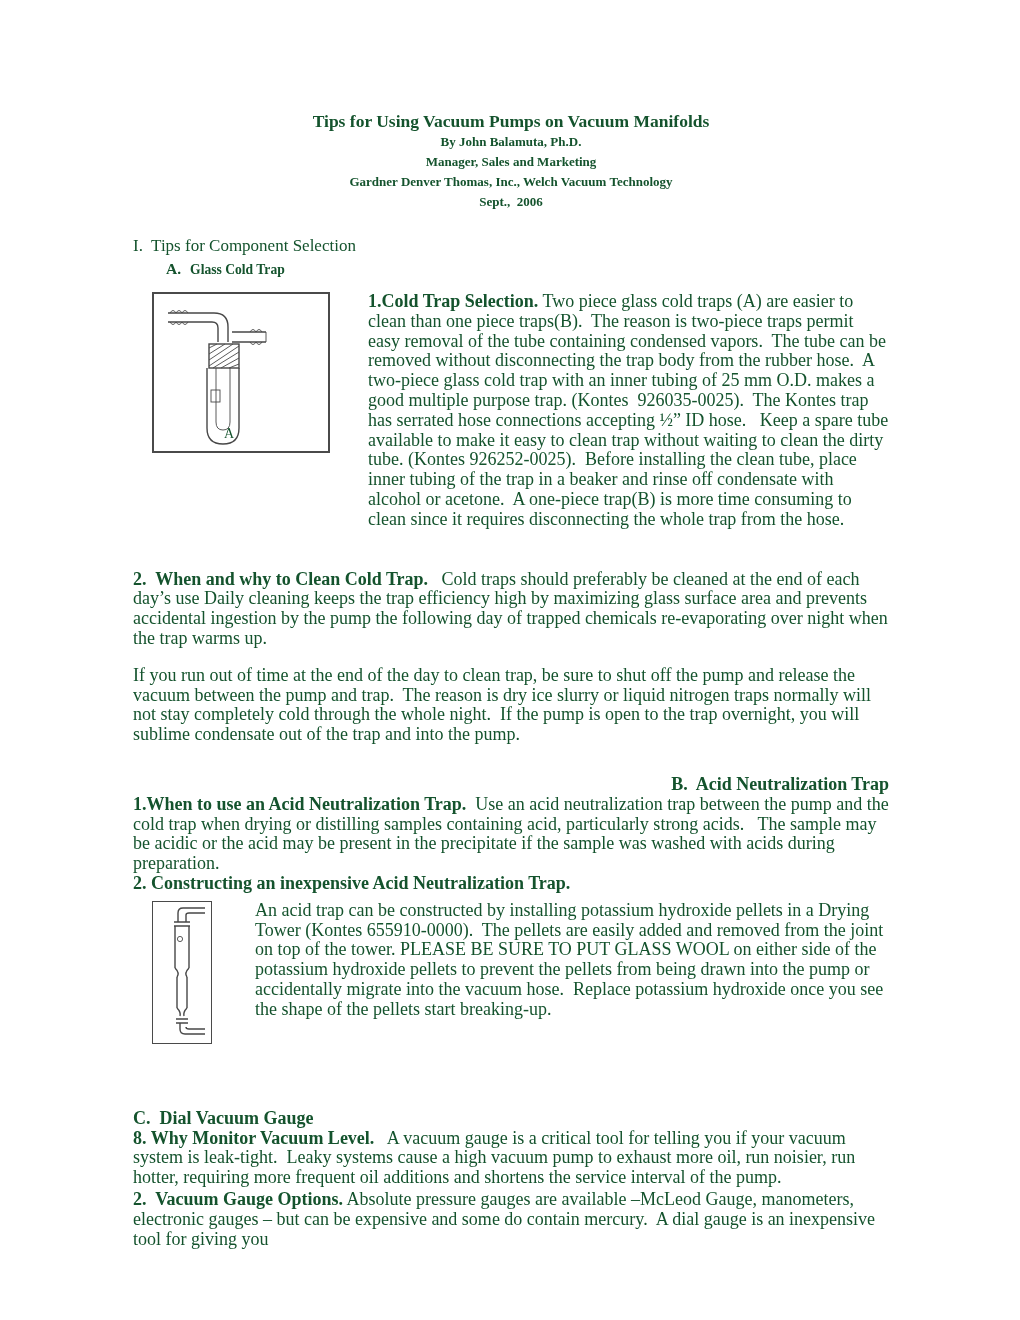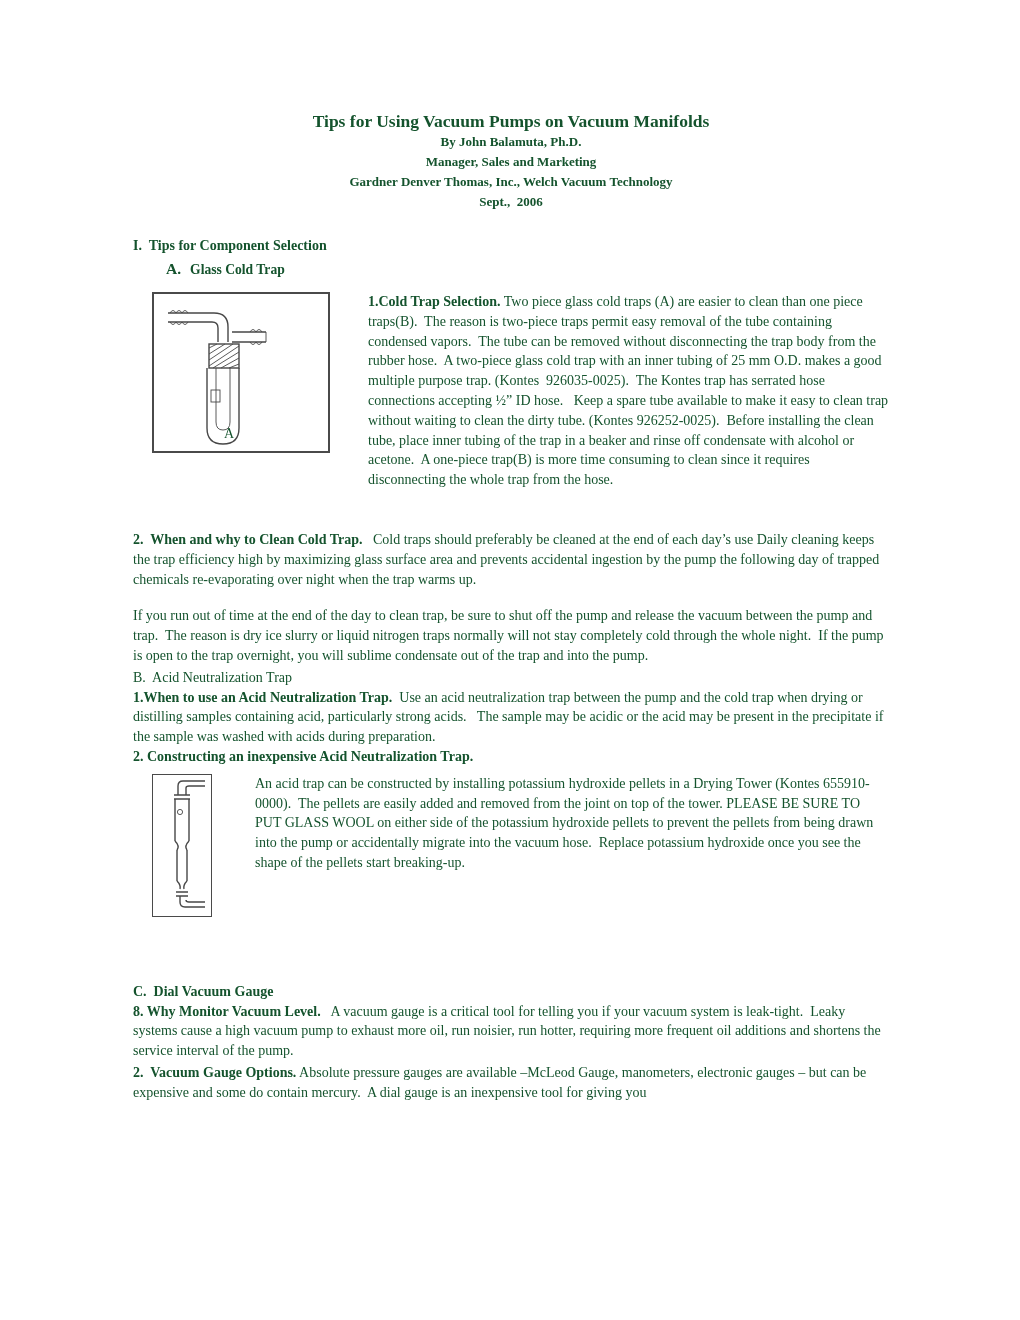--- a/index.html
+++ b/index.html
@@ -23,51 +23,51 @@
     text-align: center; line-height: 22px;
     margin: 0;
   }
   .byline-line {
     font-size: 13px; font-weight: bold;
     text-align: center; line-height: 20px;
     white-space: pre-wrap;
   }
   .h-roman {
     margin-top: 24px;
-    font-size: 14px; font-weight: bold; line-height: 20px;
+    font-size: 17px; font-weight: normal; line-height: 20px;
     white-space: pre-wrap;
   }
   .h-letterA {
     margin-top: 2px; margin-left: 33px;
     font-weight: bold; line-height: 22px; font-size: 13.6px;
   }
   .h-letterA .letter { font-size: 15.5px; margin-right: 9px; }
   p, .para {
     margin: 0;
-    font-size: 14px; line-height: 19.8px;
+    font-size: 18px; line-height: 19.8px;
     white-space: pre-wrap;
   }
   .lead { font-weight: bold; }
   .row { display: flex; align-items: flex-start; }
   .row1 { margin-top: 11px; }
   .fig-box {
     flex: none;
     border: 2px solid #4a4a4a;
     position: relative;
     background: #fff;
   }
   .figA { width: 178px; height: 161px; margin-left: 19px; }
   .figA .fig-label {
     position: absolute; left: 70px; bottom: 10px;
     font-size: 14px; line-height: 14px;
   }
   .para-col1 { margin-left: 38px; width: 521px; }
   .p-clean   { margin-top: 40px; }
   .p-runout  { margin-top: 17px; }
-  .h-b       { margin-top: 2px; font-weight: normal; }
+  .h-b       { margin-top: 30px; font-weight: bold; text-align: right; }
   .h-construct { font-weight: bold; }
   .row2 { margin-top: 7px; }
   .figB { width: 60px; height: 143px; margin-left: 19px; border-width: 1px; }
   .para-col2 { margin-left: 43px; width: 634px; }
   .h-c { margin-top: 65px; font-weight: bold; }
   .p-options { margin-top: 2px; }
   svg .ln { stroke: #474747; stroke-width: 1.4; fill: none; }
   svg .thin { stroke: #474747; stroke-width: 0.9; fill: none; }
 </style>
 </head>

